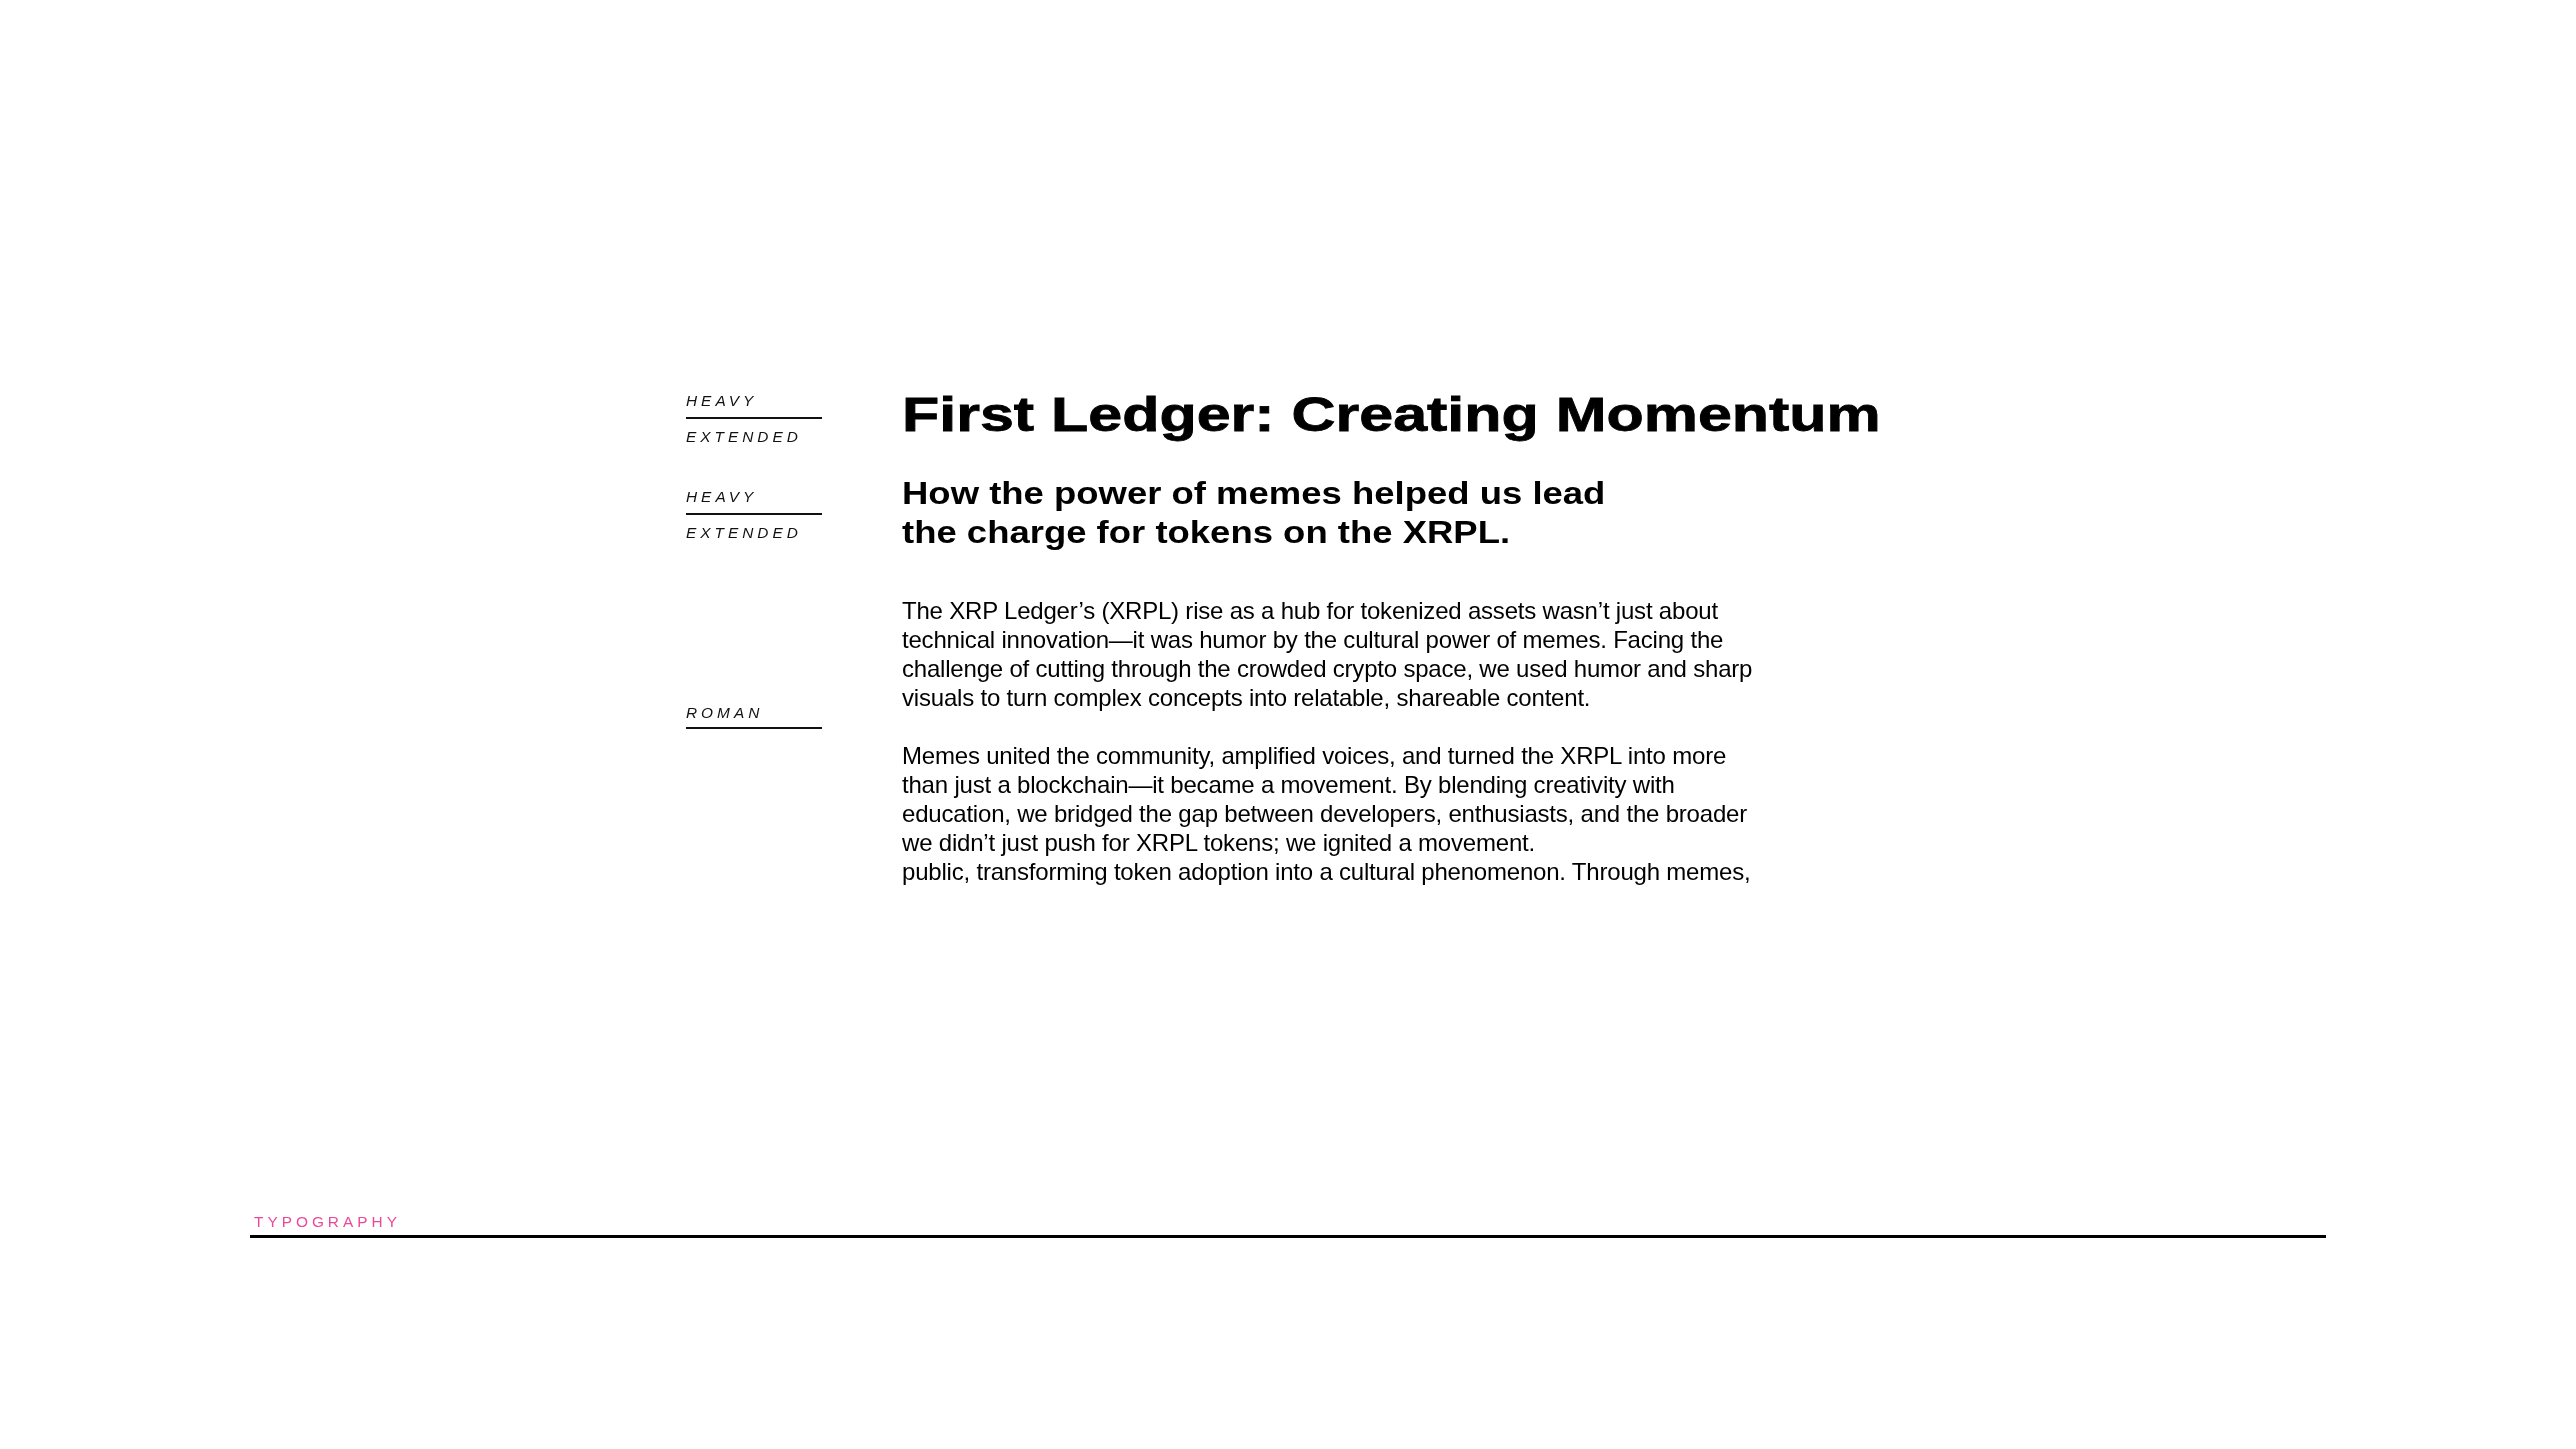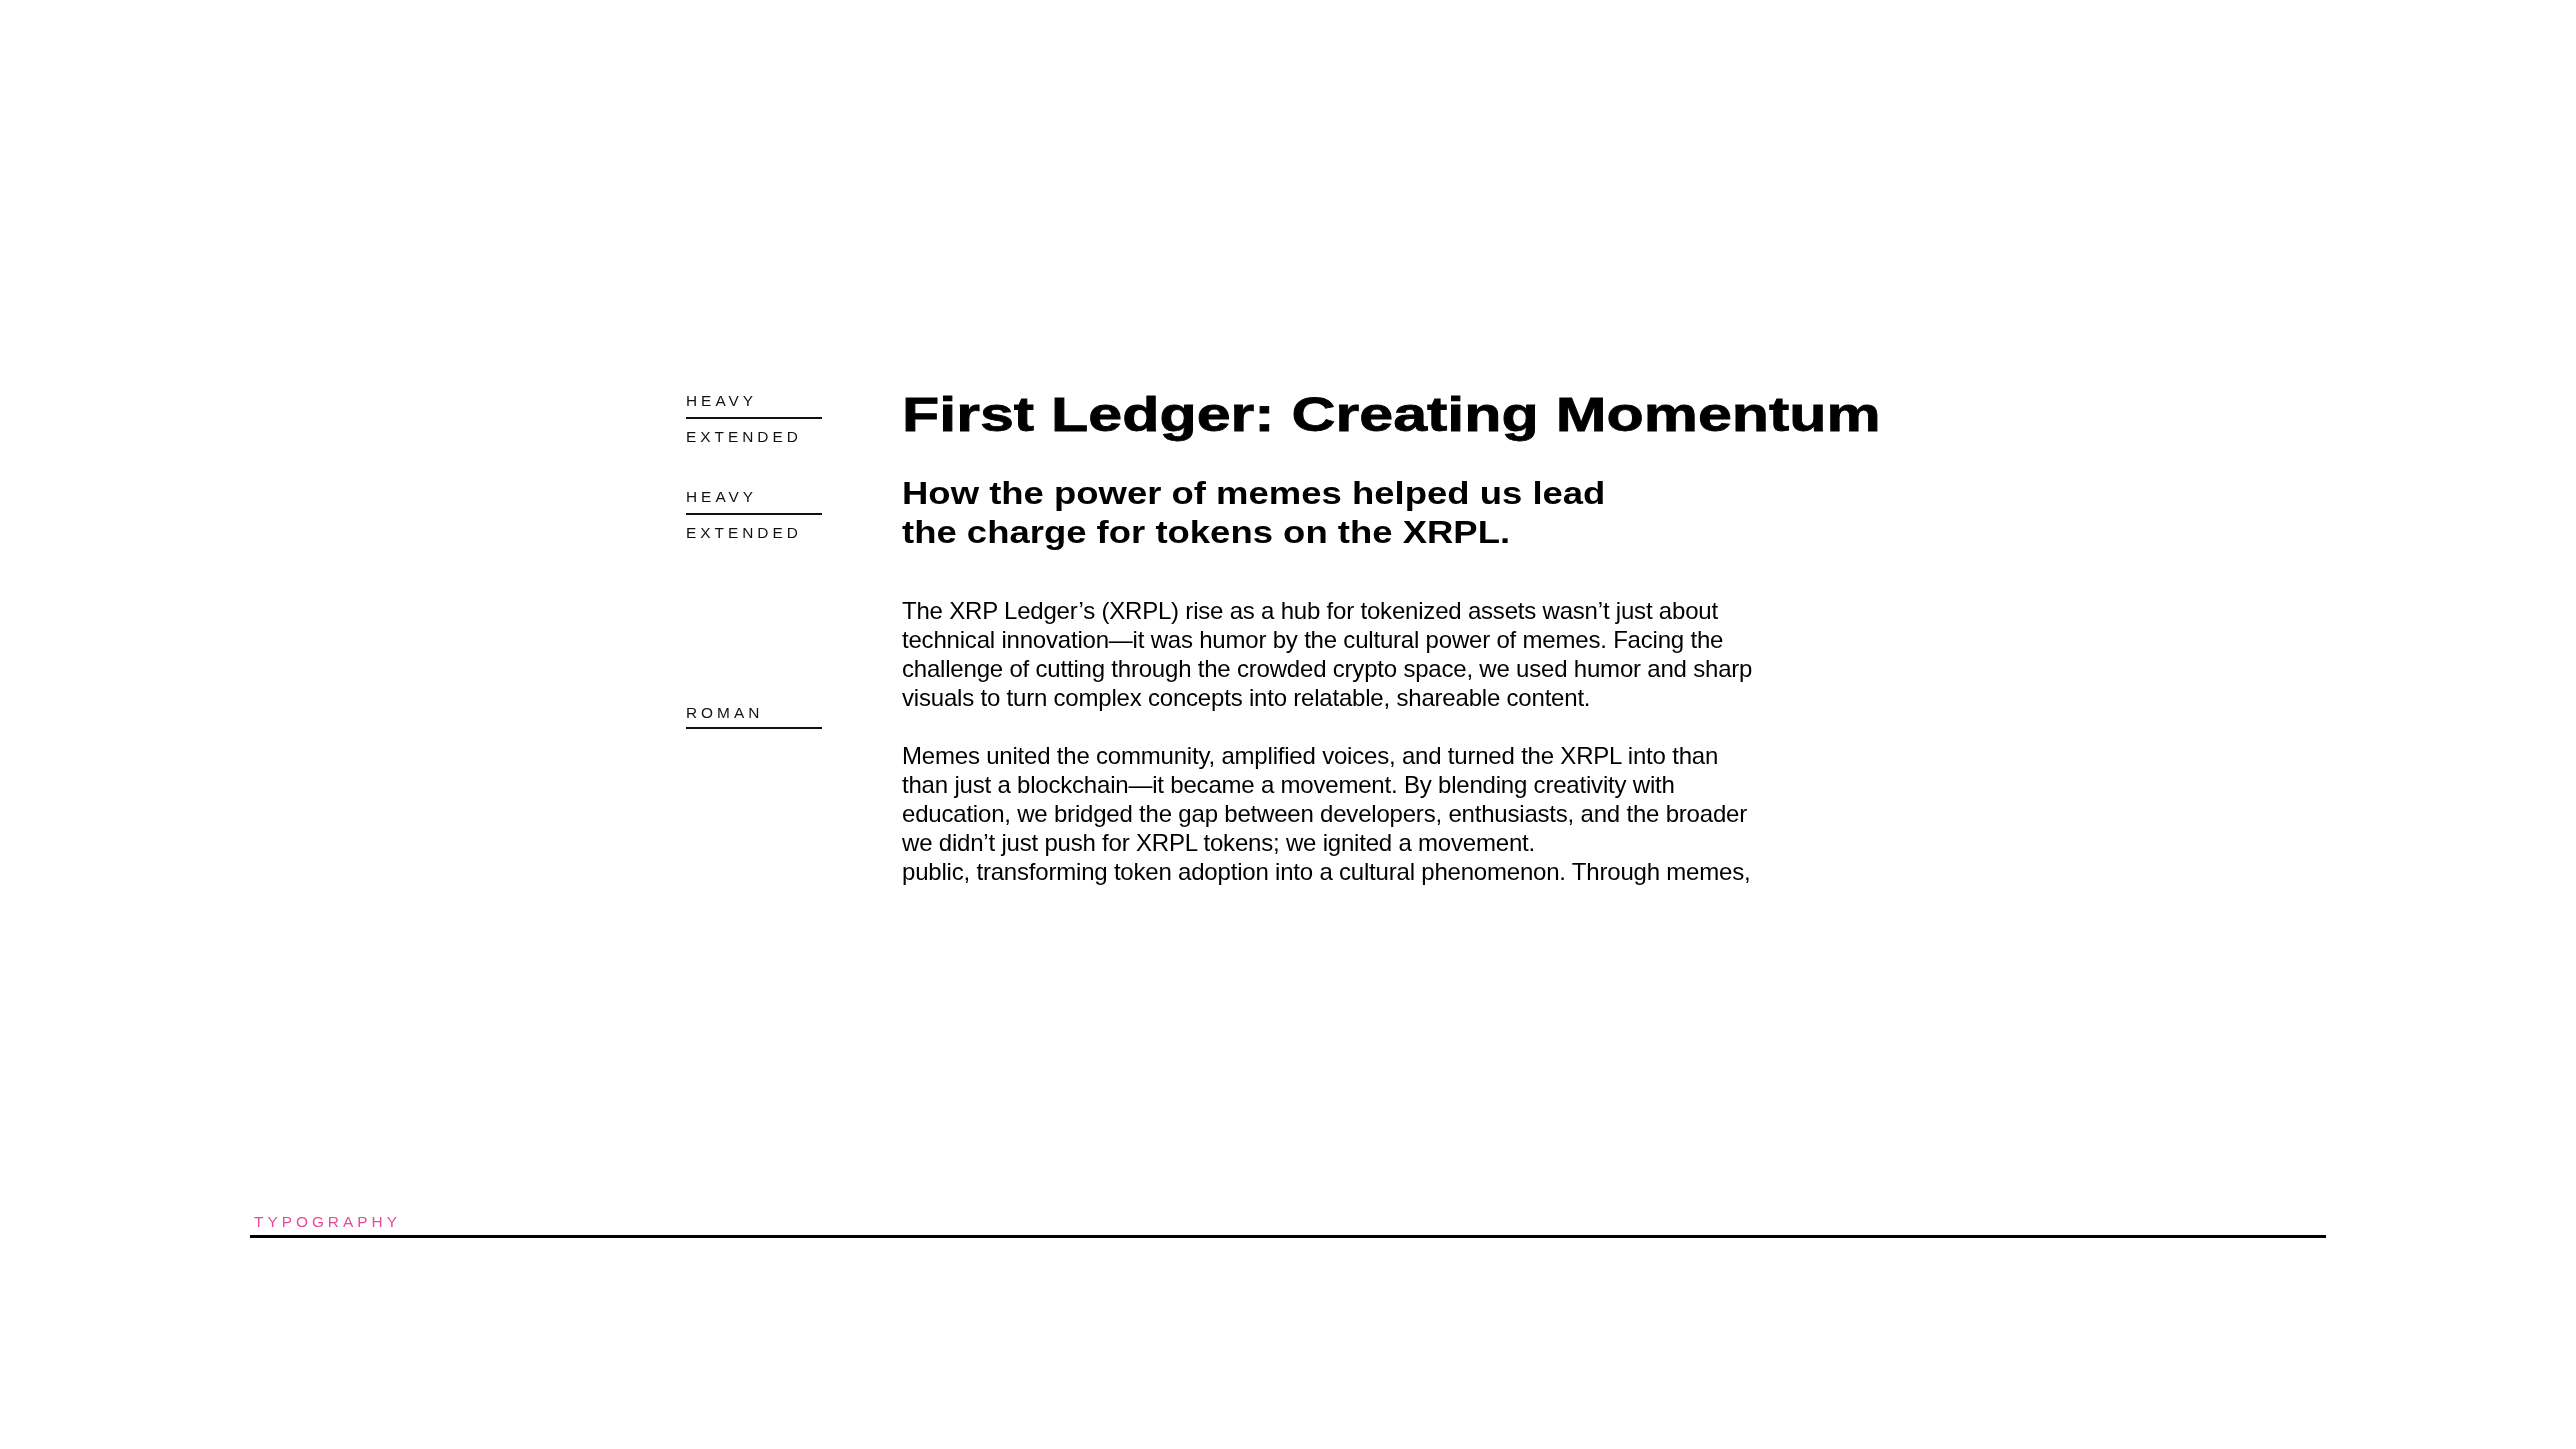--- a/index.html
+++ b/index.html
@@ -19,20 +19,21 @@
   
   .label {
     position: absolute;
     left: 686px;
     font-family: "Liberation Sans", sans-serif;
     font-size: 15.4px;
     letter-spacing: 4px;
     color: #111111;
     line-height: 1;
     white-space: nowrap;
+    font-style: italic;
   }
   .rule {
     position: absolute;
     left: 686px;
     width: 136px;
     height: 2px;
     background: #111111;
   }
 
   
@@ -125,21 +126,21 @@
 </div>
 
 <div class="body">
   <p class="para">
     <span class="line">The XRP Ledger’s (XRPL) rise as a hub for tokenized assets wasn’t just about</span>
     <span class="line">technical innovation—it was humor by the cultural power of memes. Facing the</span>
     <span class="line">challenge of cutting through the crowded crypto space, we used humor and sharp</span>
     <span class="line">visuals to turn complex concepts into relatable, shareable content.</span>
   </p>
   <p class="para">
-    <span class="line">Memes united the community, amplified voices, and turned the XRPL into than</span>
+    <span class="line">Memes united the community, amplified voices, and turned the XRPL into more</span>
     <span class="line">than just a blockchain—it became a movement. By blending creativity with</span>
     <span class="line">education, we bridged the gap between developers, enthusiasts, and the broader</span>
     <span class="line">we didn’t just push for XRPL tokens; we ignited a movement.</span>
     <span class="line">public, transforming token adoption into a cultural phenomenon. Through memes,</span>
   </p>
 </div>
 
 <div class="footer-label">TYPOGRAPHY</div>
 <div class="footer-rule"></div>
 

